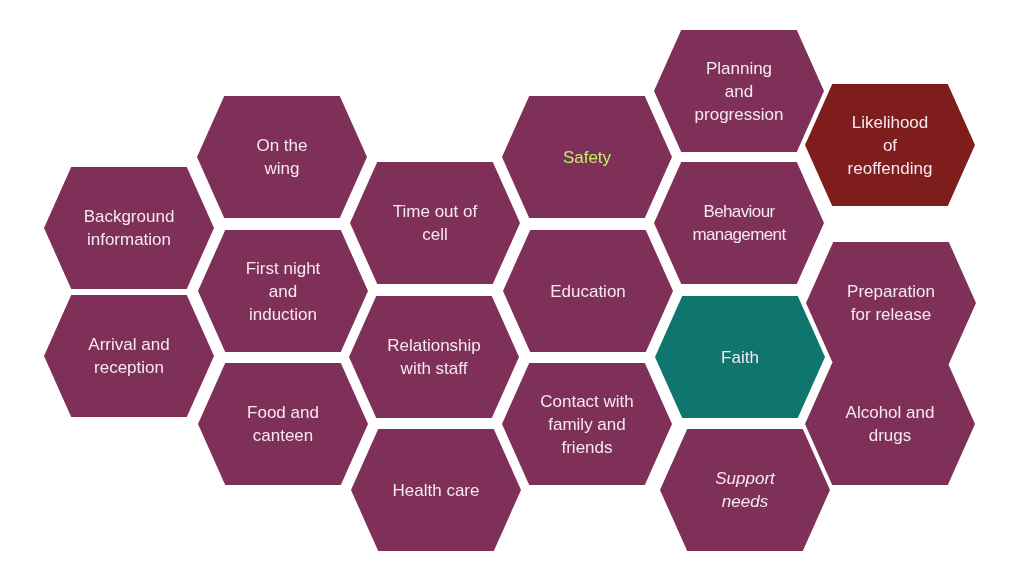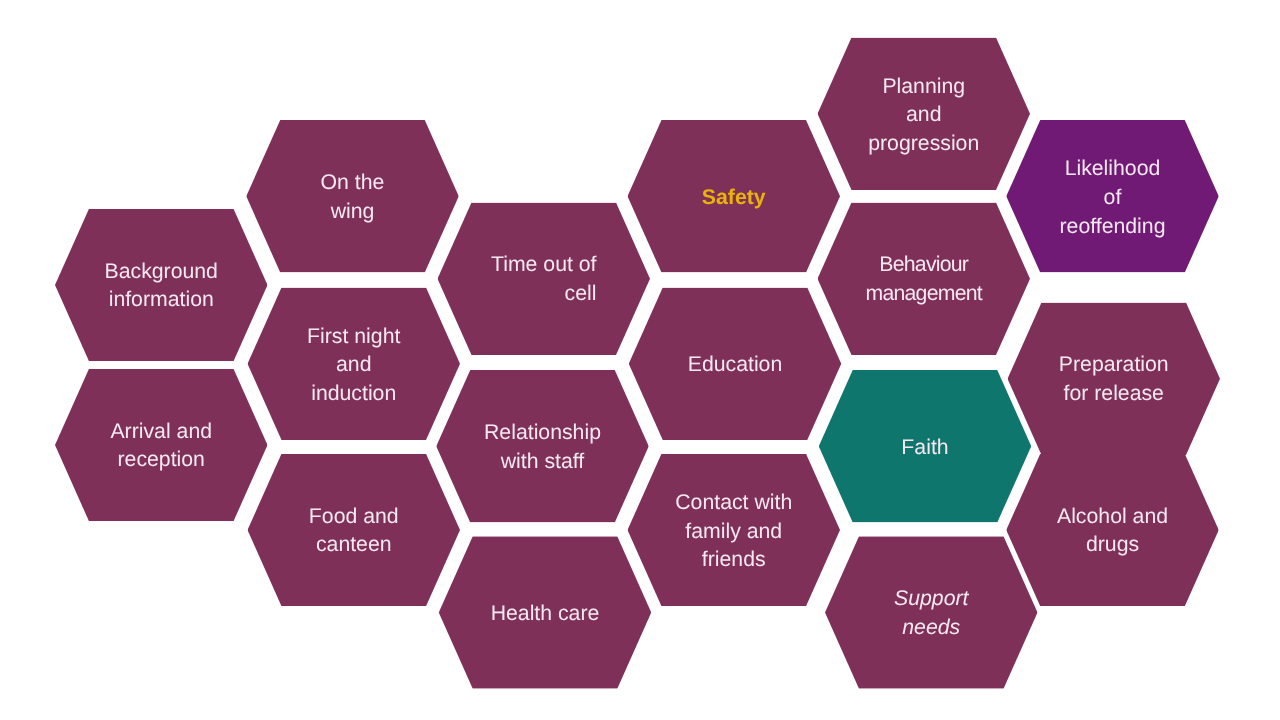--- a/index.html
+++ b/index.html
@@ -57,32 +57,32 @@
   <div class="hex" style="left: 198px; top: 230px; background: rgb(127, 48, 88);">
     <span class="hex-label" style="color: rgb(246, 232, 241);">First night
 and
 induction</span>
   </div>
   <div class="hex" style="left: 198px; top: 363px; background: rgb(127, 48, 88);">
     <span class="hex-label" style="color: rgb(246, 232, 241);">Food and
 canteen</span>
   </div>
   <div class="hex" style="left: 350px; top: 162px; background: rgb(127, 48, 88);">
-    <span class="hex-label" style="color: rgb(246, 232, 241); text-align: right;">Time out of
+    <span class="hex-label" style="color: rgb(246, 232, 241);">Time out of
 cell</span>
   </div>
   <div class="hex" style="left: 349px; top: 296px; background: rgb(127, 48, 88);">
     <span class="hex-label" style="color: rgb(246, 232, 241);">Relationship
 with staff</span>
   </div>
   <div class="hex" style="left: 351px; top: 429px; background: rgb(127, 48, 88);">
     <span class="hex-label" style="color: rgb(246, 232, 241);">Health care</span>
   </div>
   <div class="hex" style="left: 502px; top: 96px; background: rgb(127, 48, 88);">
-    <span class="hex-label" style="color: #eab308; font-weight: bold;">Safety</span>
+    <span class="hex-label" style="color: #bef264;">Safety</span>
   </div>
   <div class="hex" style="left: 503px; top: 230px; background: rgb(127, 48, 88);">
     <span class="hex-label" style="color: rgb(246, 232, 241);">Education</span>
   </div>
   <div class="hex" style="left: 502px; top: 363px; background: rgb(127, 48, 88);">
     <span class="hex-label" style="color: rgb(246, 232, 241);">Contact with
 family and
 friends</span>
   </div>
   <div class="hex" style="left: 654px; top: 30px; background: rgb(127, 48, 88);">
@@ -94,21 +94,21 @@
     <span class="hex-label condensed" style="color: rgb(246, 232, 241);">Behaviour
 management</span>
   </div>
   <div class="hex" style="left: 655px; top: 296px; background: #0f766e;">
     <span class="hex-label" style="color: rgb(246, 232, 241);">Faith</span>
   </div>
   <div class="hex" style="left: 660px; top: 429px; background: rgb(127, 48, 88);">
     <span class="hex-label" style="color: rgb(246, 232, 241); font-style: italic;">Support
 needs</span>
   </div>
-  <div class="hex" style="left: 805px; top: 96px; background: #701a75;">
+  <div class="hex" style="left: 805px; top: 84px; background: #7f1d1d;">
     <span class="hex-label" style="color: rgb(246, 232, 241);">Likelihood
 of
 reoffending</span>
   </div>
   <div class="hex" style="left: 806px; top: 229px; background: rgb(127, 48, 88); margin-top: 13px;">
     <span class="hex-label" style="color: rgb(246, 232, 241);">Preparation
 for release</span>
   </div>
   <div class="hex" style="left: 805px; top: 363px; background: rgb(127, 48, 88);">
     <span class="hex-label" style="color: rgb(246, 232, 241);">Alcohol and

